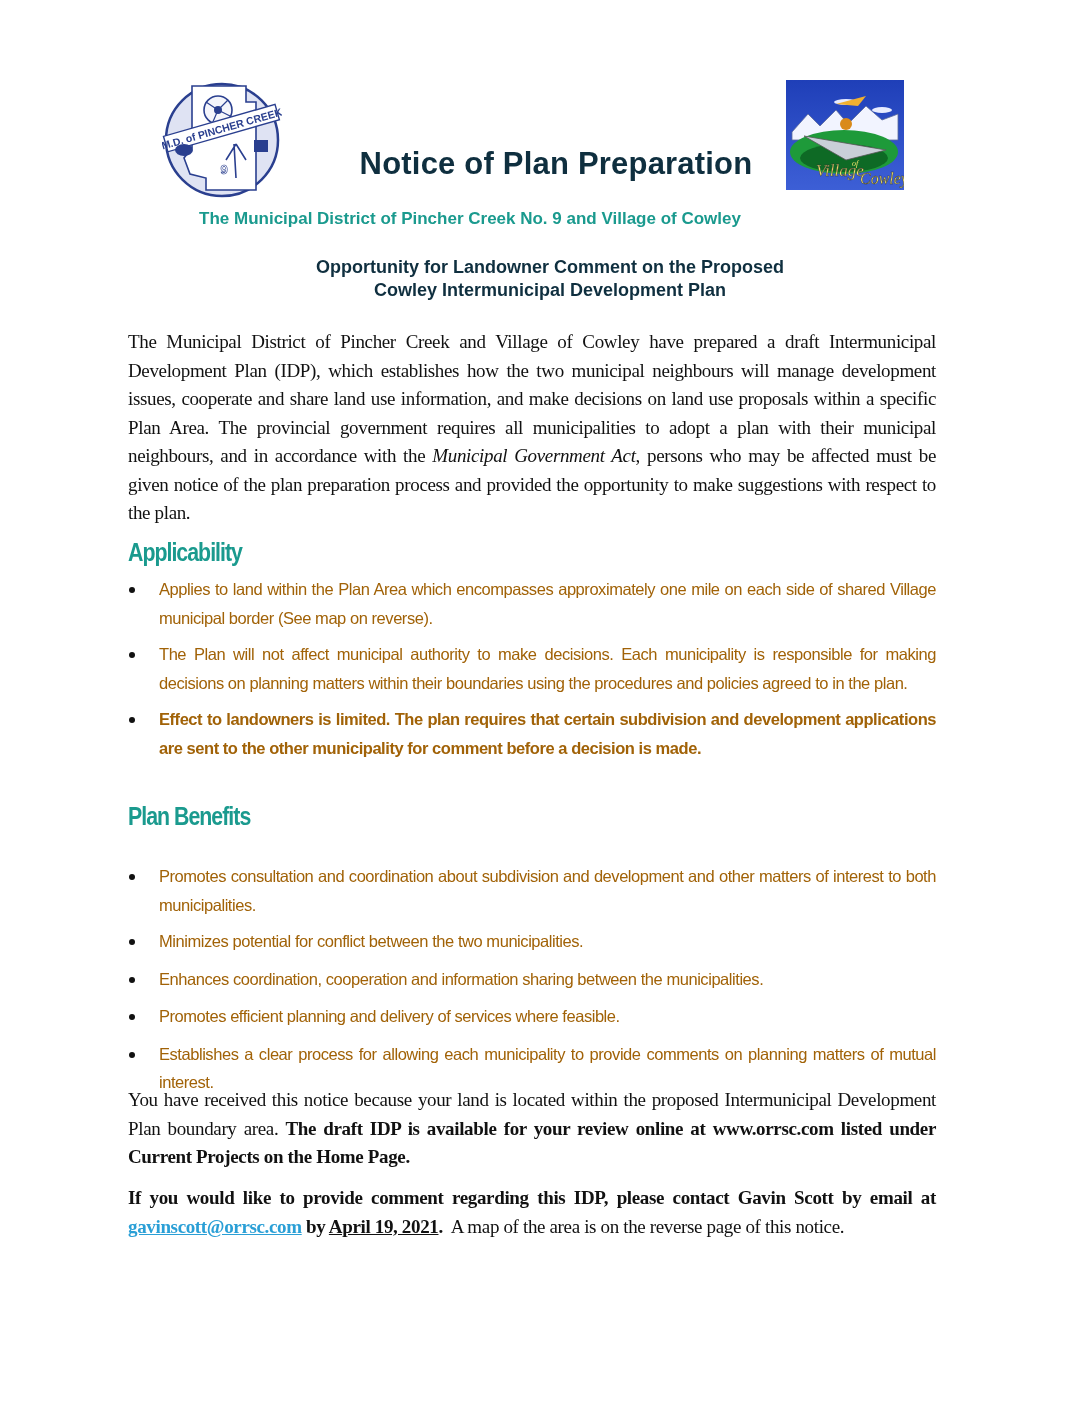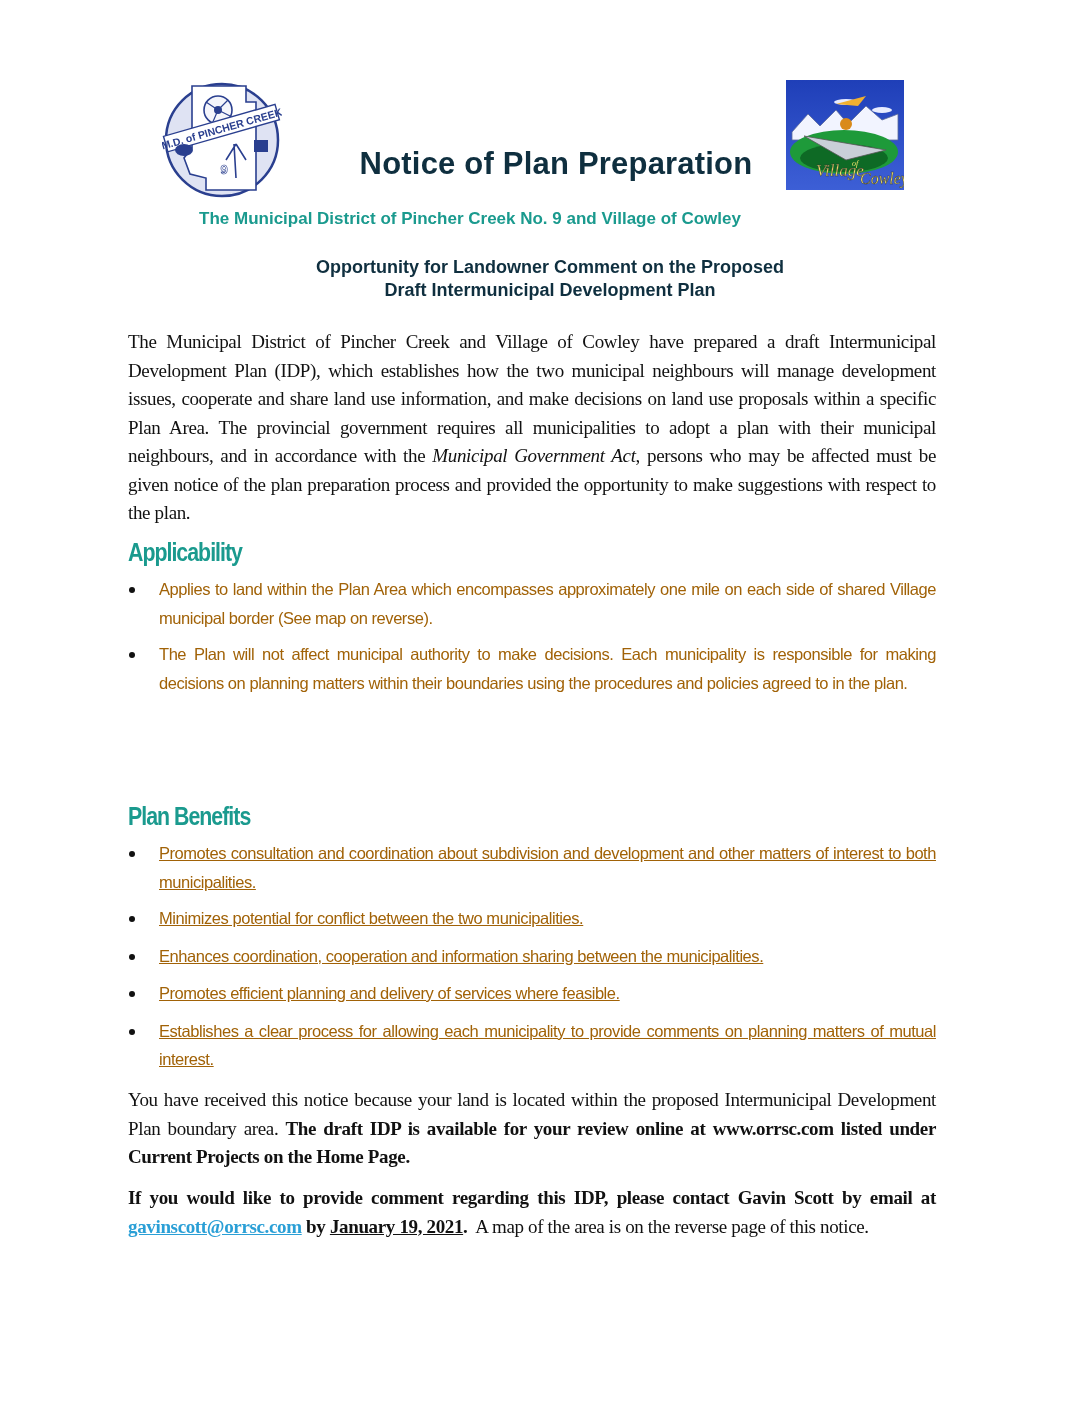--- a/index.html
+++ b/index.html
@@ -29,21 +29,21 @@
   .h-applicability { top: 537px; }
   .h-benefits { top: 801px; }
 
   .bullets { position: absolute; left: 128px; width: 808px; margin: 0; padding: 0; list-style: none;
              font-family: "Liberation Sans", sans-serif; font-size: 16.5px; line-height: 28.5px;
              color: #a16207; letter-spacing: -0.45px; }
   .bullets li { position: relative; padding-left: 31px; text-align: justify; }
   .bullets li .dot { position: absolute; left: 1px; top: 12px; width: 6px; height: 6px; border-radius: 50%; background: #111; }
   .bl-applicability { top: 575px; }
   .bl-applicability li { margin-bottom: 8px; }
-  .bl-benefits { top: 839px; text-decoration: underline; }
+  .bl-benefits { top: 862px; }
   .bl-benefits li { margin-bottom: 8px; }
   .bl-benefits li.single { margin-bottom: 9px; }
   .b { font-weight: bold; }
   .i { font-style: italic; }
 
   .p-received { top: 1086px; }
   .p-contact { top: 1184px; }
   .link { color: #2a9fd6; text-decoration: underline; font-weight: bold; }
   .u { text-decoration: underline; font-weight: bold; }
 </style>
@@ -90,37 +90,38 @@
       <text x="30" y="96" font-family="Liberation Serif, serif" font-style="italic" font-size="17" fill="#f2e46a" stroke="#333" stroke-width="0.4">Village</text>
       <text x="66" y="86" font-family="Liberation Serif, serif" font-style="italic" font-size="8" fill="#f2e46a">of</text>
       <text x="74" y="104" font-family="Liberation Serif, serif" font-style="italic" font-size="16" fill="#f2e46a" stroke="#333" stroke-width="0.4">Cowley</text>
     </svg>
   </div>
 
   <div class="title">Notice of Plan Preparation</div>
   <div class="subtitle">The Municipal District of Pincher Creek No. 9 and Village of Cowley</div>
   <div class="opportunity">
     <div>Opportunity for Landowner Comment on the Proposed</div>
-    <div>Draft Intermunicipal Development Plan</div>
+    <div>Cowley Intermunicipal Development Plan</div>
   </div>
 
   <p class="body-text p-intro" style="margin:0"><span>The Municipal District of Pincher Creek and Village of Cowley have prepared a draft Intermunicipal Development Plan (IDP), which establishes how the two municipal neighbours will manage development issues, cooperate and share land use information, and make decisions on land use proposals within a specific Plan Area. The provincial government requires all municipalities to adopt a plan with their municipal neighbours, and in accordance with the </span><span class="i">Municipal Government Act</span><span>, persons who may be affected must be given notice of the plan preparation process and provided the opportunity to make suggestions with respect to the plan.</span></p>
 
   <div class="section-heading h-applicability">Applicability</div>
   <ul class="bullets bl-applicability">
     <li><span class="dot"></span><span>Applies to land within the Plan Area which encompasses approximately one mile on each side of shared Village municipal border (See map on reverse).</span></li>
     <li><span class="dot"></span><span>The Plan will not affect municipal authority to make decisions. Each municipality is responsible for making decisions on planning matters within their boundaries using the procedures and policies agreed to in the plan.</span></li>
+    <li class="b"><span class="dot"></span><span>Effect to landowners is limited. The plan requires that certain subdivision and development applications are sent to the other municipality for comment before a decision is made.</span></li>
   </ul>
 
   <div class="section-heading h-benefits">Plan Benefits</div>
   <ul class="bullets bl-benefits">
     <li><span class="dot"></span><span>Promotes consultation and coordination about subdivision and development and other matters of interest to both municipalities.</span></li>
     <li class="single"><span class="dot"></span><span>Minimizes potential for conflict between the two municipalities.</span></li>
     <li class="single"><span class="dot"></span><span>Enhances coordination, cooperation and information sharing between the municipalities.</span></li>
     <li class="single"><span class="dot"></span><span>Promotes efficient planning and delivery of services where feasible.</span></li>
     <li><span class="dot"></span><span>Establishes a clear process for allowing each municipality to provide comments on planning matters of mutual interest.</span></li>
   </ul>
 
   <p class="body-text p-received" style="margin:0"><span>You have received this notice because your land is located within the proposed Intermunicipal Development Plan boundary area. </span><span class="b">The draft IDP is available for your review online at www.orrsc.com listed under Current Projects on the Home Page.</span></p>
 
-  <p class="body-text p-contact" style="margin:0"><span class="b">If you would like to provide comment regarding this IDP, please contact Gavin Scott by email at </span><a class="link">gavinscott@orrsc.com</a><span class="b"> by </span><span class="u">January 19, 2021</span><span class="b">.</span><span style="white-space:pre">  A map of the area is on the reverse page of this notice.</span></p>
+  <p class="body-text p-contact" style="margin:0"><span class="b">If you would like to provide comment regarding this IDP, please contact Gavin Scott by email at </span><a class="link">gavinscott@orrsc.com</a><span class="b"> by </span><span class="u">April 19, 2021</span><span class="b">.</span><span style="white-space:pre">  A map of the area is on the reverse page of this notice.</span></p>
 
 </div>
 
 </body></html>

